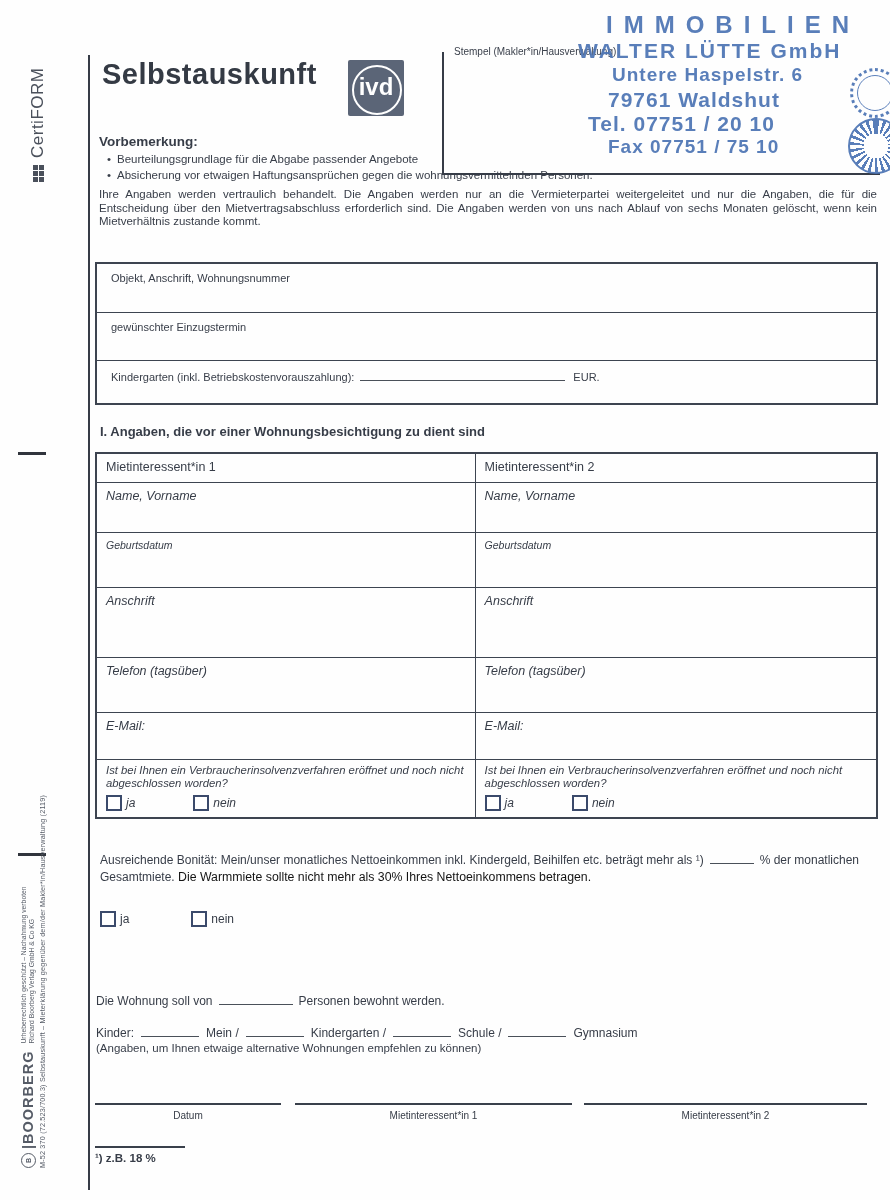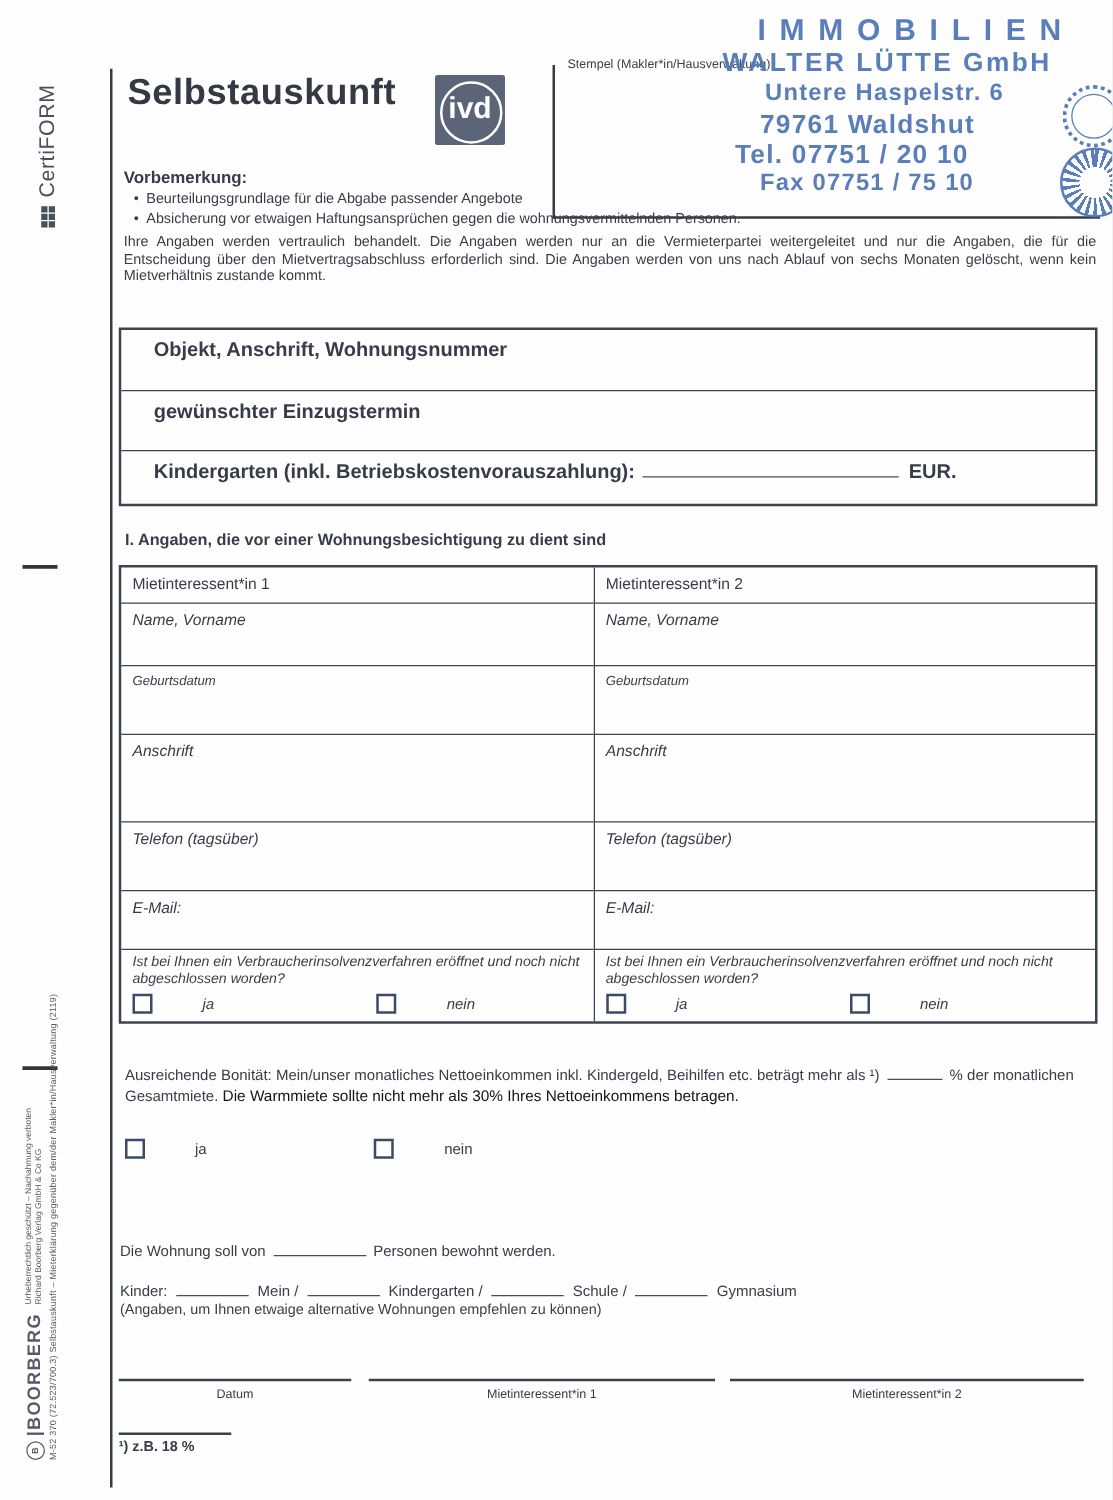--- a/index.html
+++ b/index.html
@@ -61,21 +61,21 @@
   .vorb { position:absolute; left:88px; top:134px; width:778px;margin-left:11px; }
   .vorb-h { font-size:13.5px; font-weight:bold; margin-bottom:3px; }
   .vorb-intro { font-size:11.5px; margin-bottom:4px; }
   .vorb-li { font-size:11.5px; margin:4px 0 4px 8px; }
   .vorb-li .dot { margin-right:6px; }
   .vorb-p { font-size:11.5px; line-height:13.5px; text-align:justify; margin-top:7px; }
 
   
   .obj-box { position:absolute; left:95px; top:262px; width:783px; height:143px;
     border:2px solid #3d4450; box-sizing:border-box; }
-  .obj-row { height:48px; box-sizing:border-box; padding:8px 26px; font-size:16px;font-weight:bold; }
+  .obj-row { height:48px; box-sizing:border-box; padding:8px 14px; font-size:11px; }
   .obj-row + .obj-row { border-top:1.5px solid #3d4450; }
   .obj-row:last-child { height:43px; }
   .blank { display:inline-block; border-bottom:1.5px solid #4a5059; height:11px; vertical-align:baseline; }
   .blank-miete { width:205px; margin:0 8px 0 6px; }
 
   .sec-h { position:absolute; left:100px; top:424px; font-size:13px; font-weight:bold; }
 
   
   .tbl { position:absolute; left:95px; top:452px; width:783px; border:2px solid #3d4450;
     box-sizing:border-box; display:flex; }
@@ -86,21 +86,21 @@
   .cell + .cell { border-top:1.5px solid #3d4450;font-style:italic; }
   .c-head { height:28px; }
   .c-name { height:50px; }
   .c-birth { height:55px; font-size:10.5px; }
   .c-addr { height:70px; }
   .c-phone { height:55px; }
   .c-mail { height:47px; }
   .c-insol { height:58px; padding-top:4px; }
   .c-insol .q { font-size:11.3px; line-height:13px; }
 
-  .cbrow { display:flex; align-items:center; margin-top:5px;gap:36px; }
+  .cbrow { display:flex; align-items:center; margin-top:5px; }
   .cb { width:16px; height:16px; border:2px solid #3b4a6b; box-sizing:border-box; background:#fff; }
   .cb-label { font-size:12px; margin-left:4px; }
   .cb-gap { width:58px; }
   .cb-gap-wide { width:62px; }
 
   
   .bonitaet { position:absolute; left:100px; top:852px; width:778px; font-size:12px; line-height:17px; }
   .blank-pct { width:44px; margin:0 6px; }
   .bon-note { color:#141414; font-size:12.3px; }
   .bon-cbs { position:absolute; left:100px; top:906px; }

